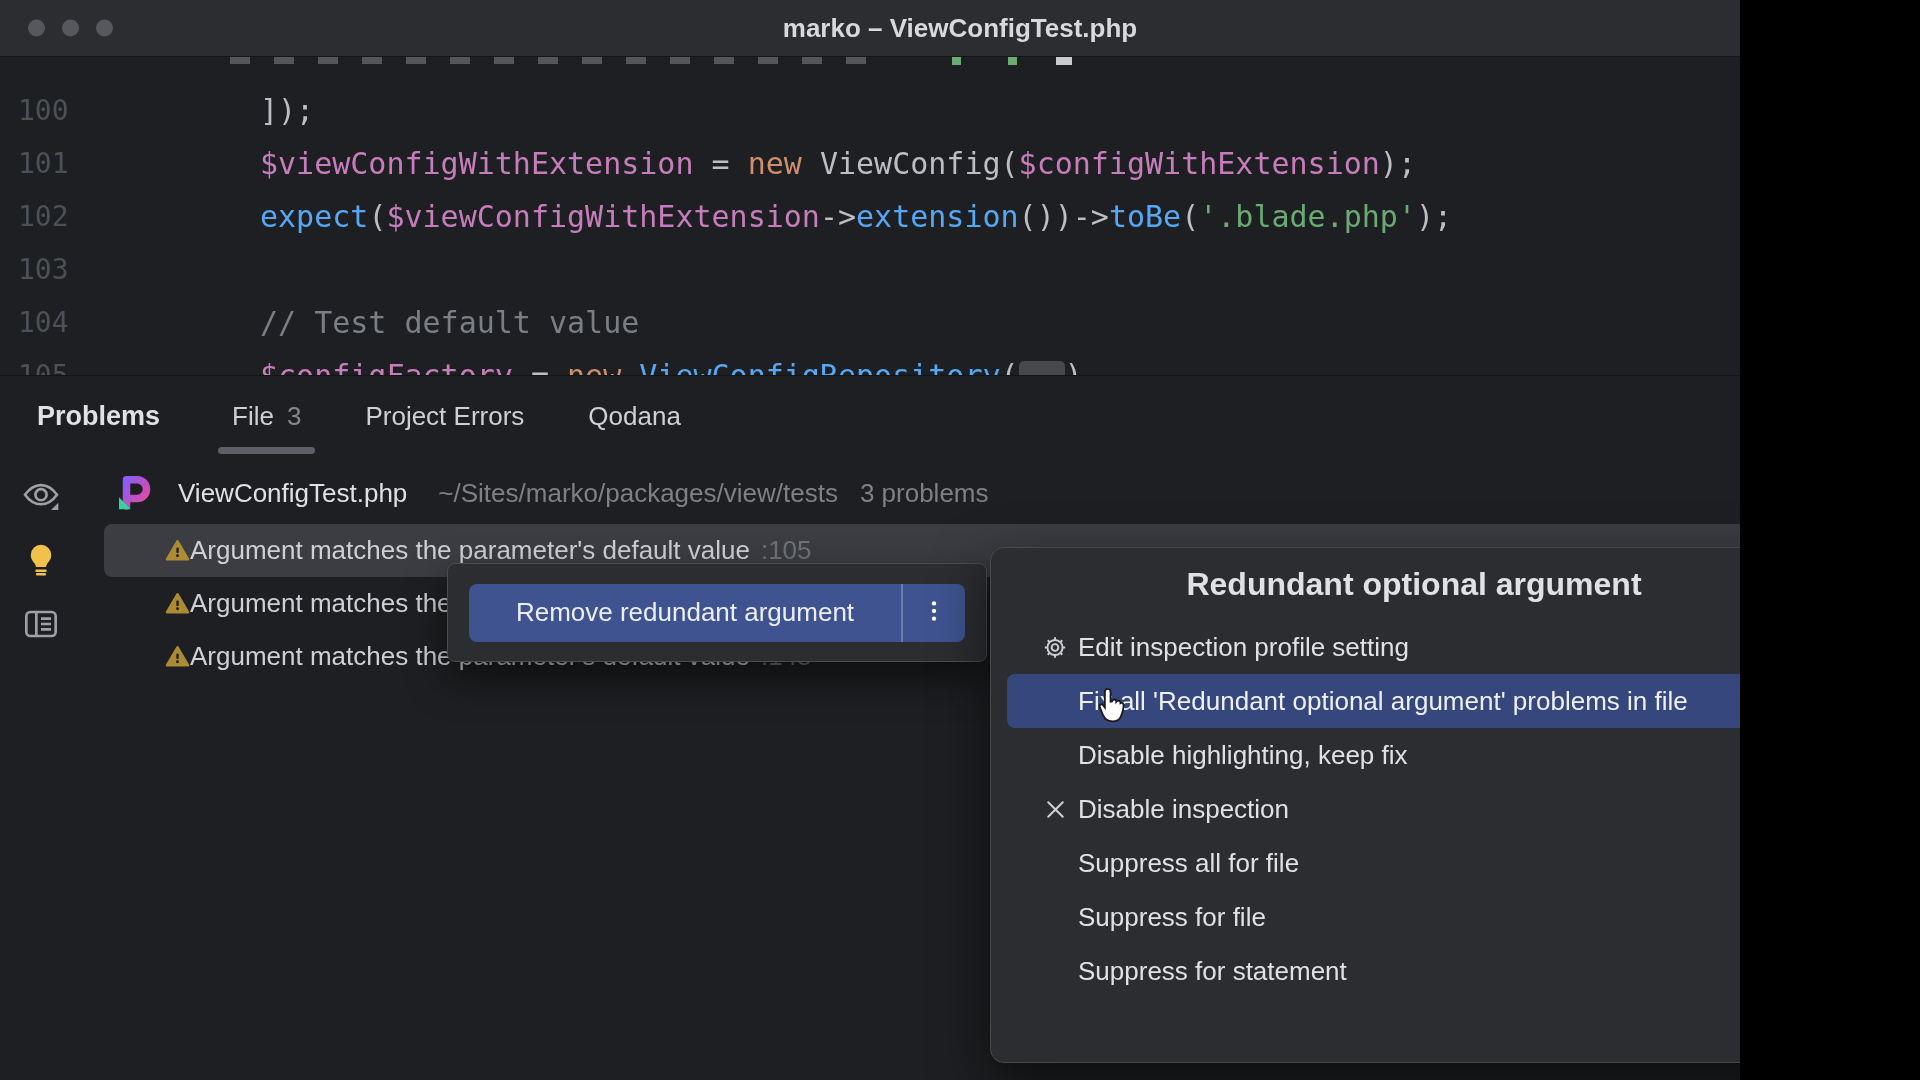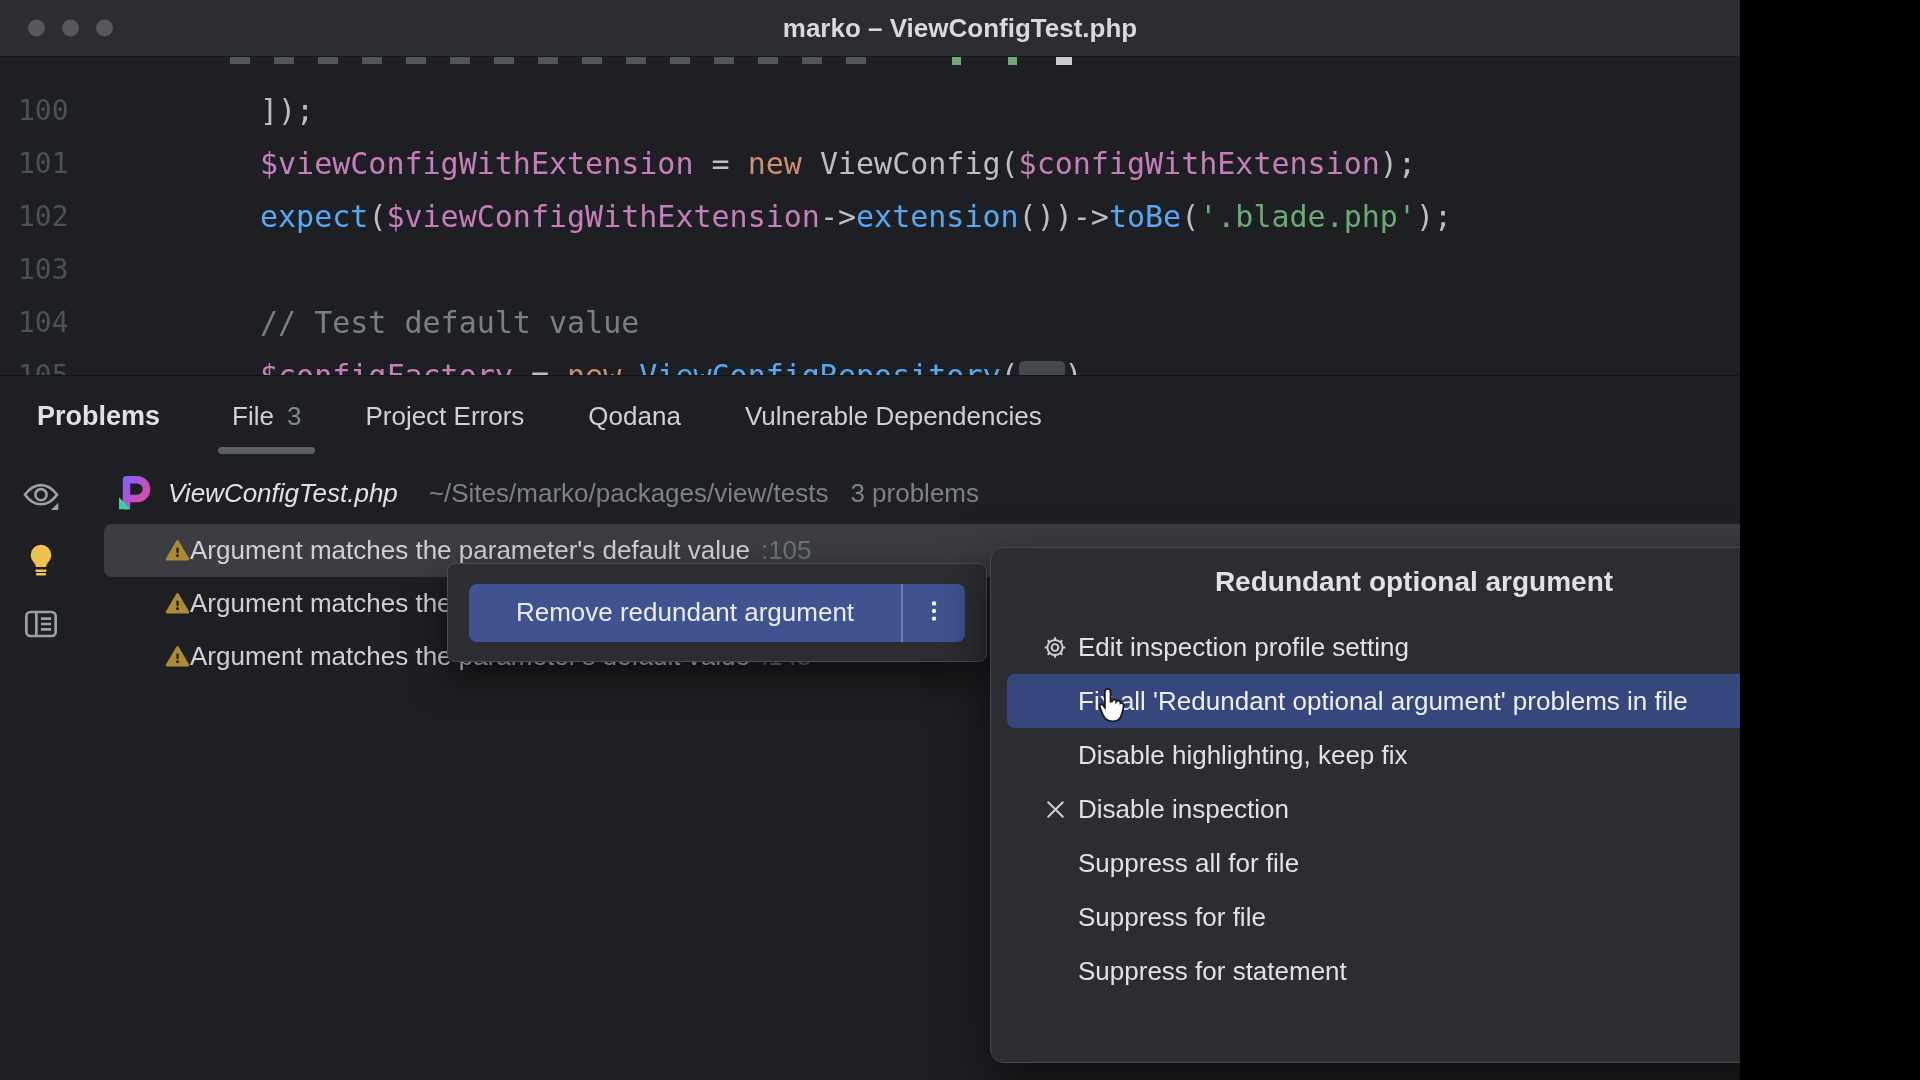--- a/index.html
+++ b/index.html
@@ -42,21 +42,21 @@
   .panel-title{font-size:27px;font-weight:700;color:#dfe1e5;margin-right:72px;}
   .tabs{display:flex;gap:64px;height:80px;}
   .tab{position:relative;height:80px;display:flex;align-items:center;gap:13px;font-size:26px;color:#ced0d6;}
   .tab .badge{color:#83878e;}
   .tab.selected::after{content:"";position:absolute;left:-14px;right:-14px;bottom:2px;height:7px;
                        border-radius:4px;background:#5c5f66;}
   .tabbar-actions{position:absolute;right:30px;top:0;height:80px;display:flex;align-items:center;gap:36px;}
   .panel-toolbar{position:absolute;left:0;top:104px;width:82px;display:flex;flex-direction:column;align-items:center;}
   .panel-toolbar .ticon{margin-bottom:26px;position:relative;}
   .file-row{position:absolute;left:114px;top:95px;height:44px;display:flex;align-items:center;}
-  .file-name{color:#dfe1e5;font-size:26px;margin-left:14px;font-style:italic;}
+  .file-name{color:#dfe1e5;font-size:26px;margin-left:24px;}
   .file-path{color:#7d8085;font-size:26px;margin-left:31px;}
   .file-count{color:#7d8085;font-size:26px;margin-left:22px;}
   .problem-rows{position:absolute;left:104px;top:148px;width:1800px;}
   .problem-row{position:relative;height:53px;display:flex;align-items:center;padding-left:61px;
                border-radius:8px;font-size:26px;color:#ced0d6;}
   .problem-row.selected{background:#3b3d42;}
   .problem-text{}
   .problem-line{color:#6f7379;margin-left:11px;}
 
   
@@ -65,21 +65,21 @@
             display:flex;align-items:center;padding:8px 21px;box-sizing:border-box;z-index:50;}
   .qf-button{flex:1;height:58px;background:var(--accent-blue);border-radius:8px 0 0 8px;
              display:flex;align-items:center;justify-content:center;color:#eceef2;font-size:26px;}
   .qf-kebab{width:64px;height:58px;background:var(--accent-blue);border-radius:0 8px 8px 0;
             border-left:2px solid #6b7dac;display:flex;align-items:center;justify-content:center;box-sizing:border-box;}
 
   
   .menu{position:absolute;left:990px;top:547px;width:848px;height:516px;background:#2b2d30;
         border:1px solid #46484d;border-radius:14px;box-shadow:0 20px 55px rgba(0,0,0,.6);
         box-sizing:border-box;z-index:60;}
-  .menu-title{position:absolute;top:18px;left:0;width:100%;text-align:center;font-size:28px;
+  .menu-title{position:absolute;top:18px;left:0;width:100%;text-align:center;font-size:32px;
               font-weight:700;color:#dfe1e5;}
   .menu-items{position:absolute;top:72px;left:16px;right:16px;}
   .menu-item{position:relative;height:54px;display:flex;align-items:center;border-radius:8px;
              color:#dfe1e5;font-size:26px;}
   .menu-item.highlighted{background:var(--menu-highlight);color:#eef0f4;}
   .mi-icon{position:absolute;left:35px;width:26px;height:26px;display:flex;align-items:center;justify-content:center;}
   .mi-label{margin-left:71px;white-space:nowrap;}
   .menu-scrollbar{position:absolute;left:1844px;top:560px;width:7px;height:272px;border-radius:4px;
                   background:#b8babd;opacity:.8;z-index:70;}
   .cursor{position:absolute;left:1094px;top:686px;z-index:100;}
@@ -154,23 +154,20 @@
           <div class="tab selected">
             <span>File</span>
             <span class="badge">3</span>
           </div>
           <div class="tab">
             <span>Project Errors</span>
           </div>
           <div class="tab">
             <span>Qodana</span>
           </div>
-          <div class="tab">
-            <span>Vulnerable Dependencies</span>
-          </div>
         </div>
       <div class="tabbar-actions">
         <span id="ta-chev"><svg width="27" height="27" viewBox="0 0 24 24">
               <path d="M5 9 L12 16 L19 9" stroke="#c8cad0" stroke-width="2.2" fill="none" stroke-linecap="round"></path>
             </svg></span>
         <span id="ta-kebab"><svg width="27" height="27" viewBox="0 0 24 24" fill="#c8cad0">
               <circle cx="12" cy="5" r="2"></circle>
               <circle cx="12" cy="12" r="2"></circle>
               <circle cx="12" cy="19" r="2"></circle>
             </svg></span>

